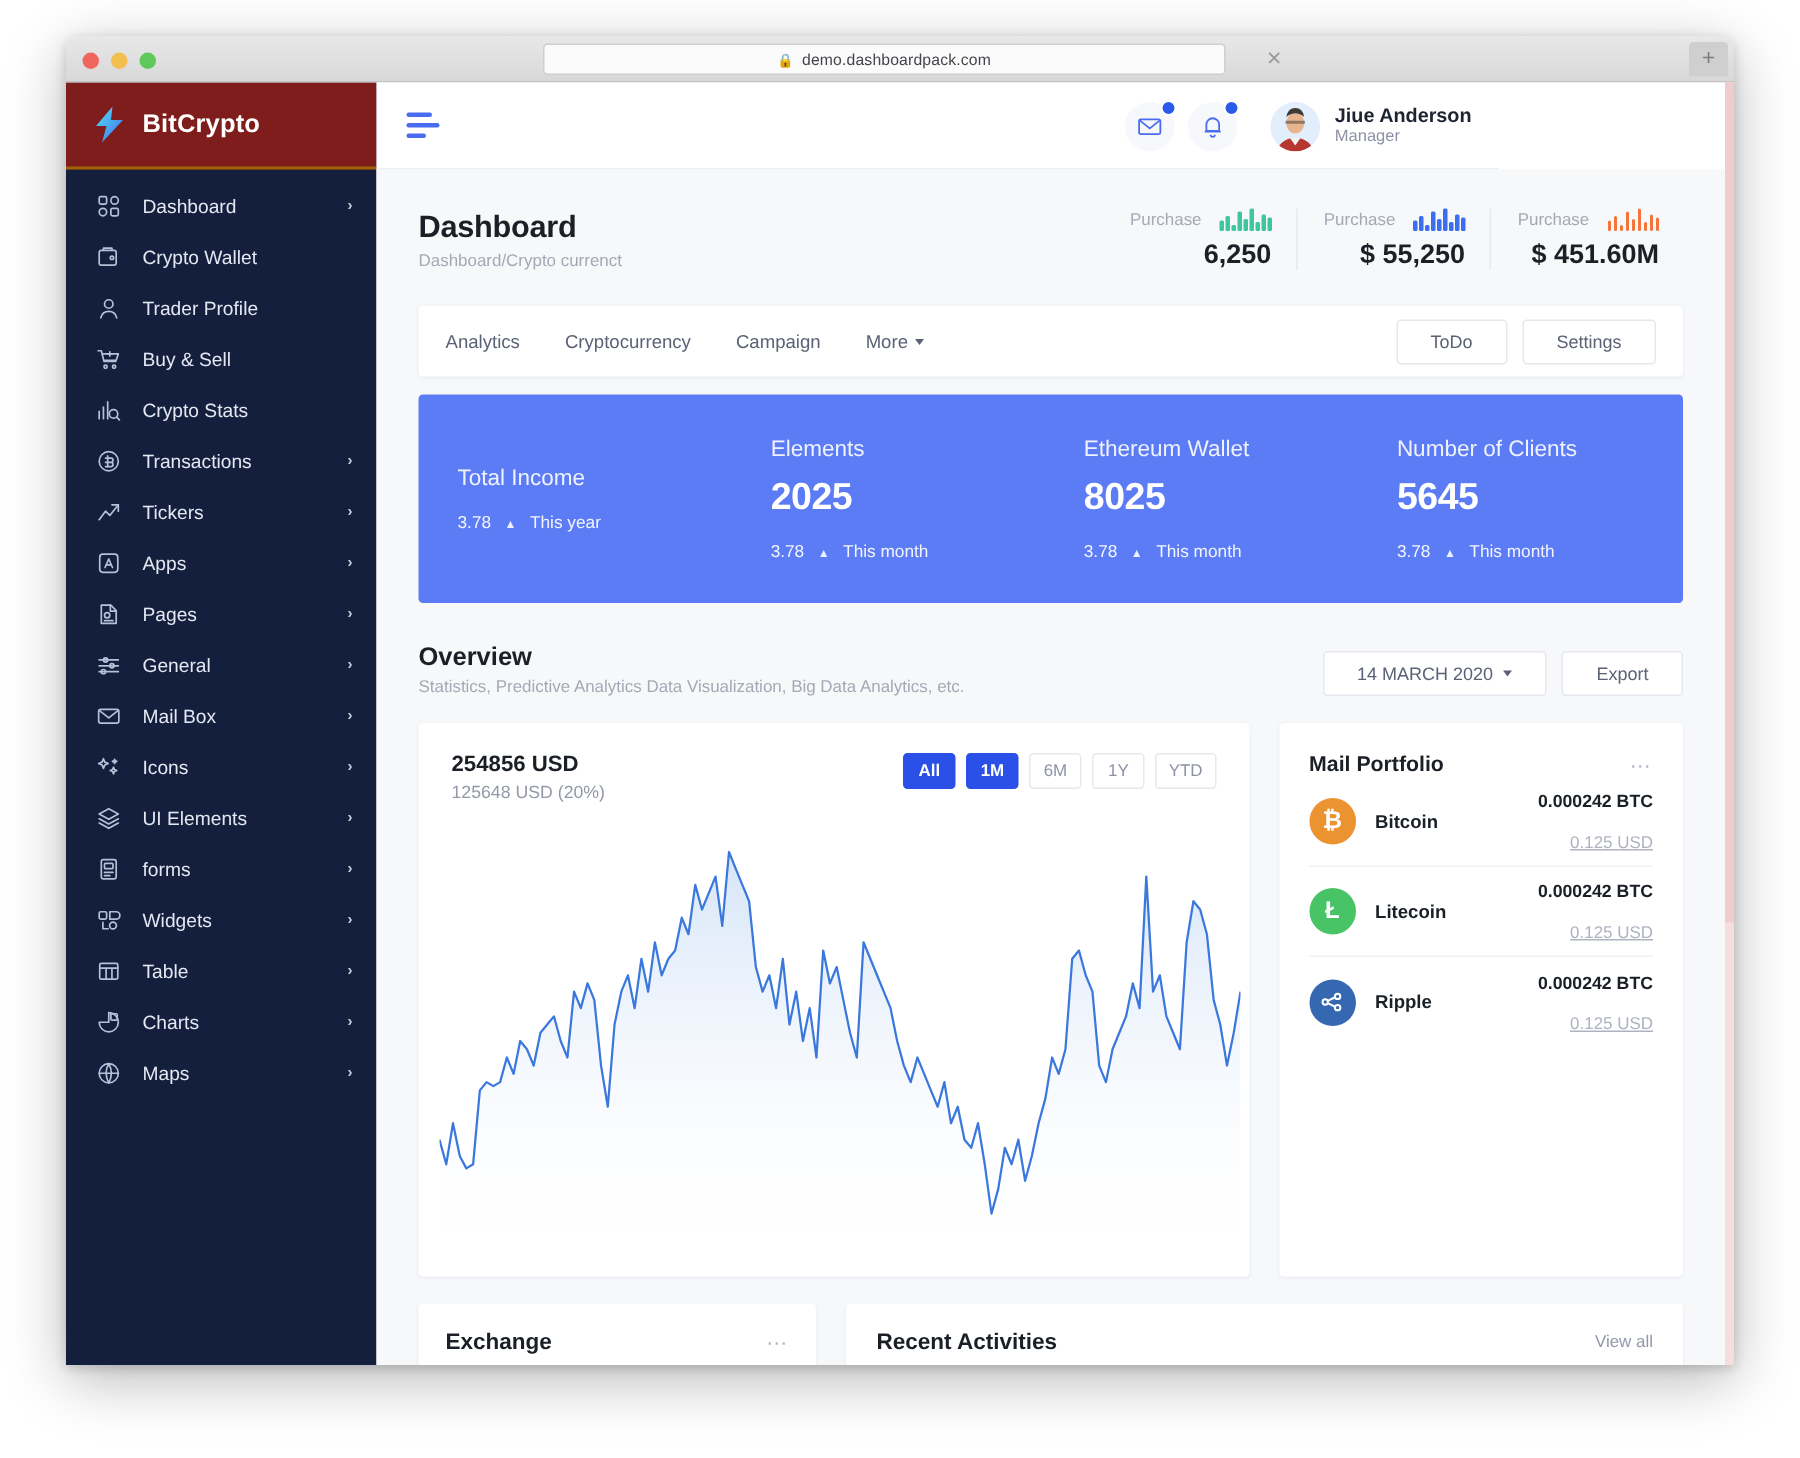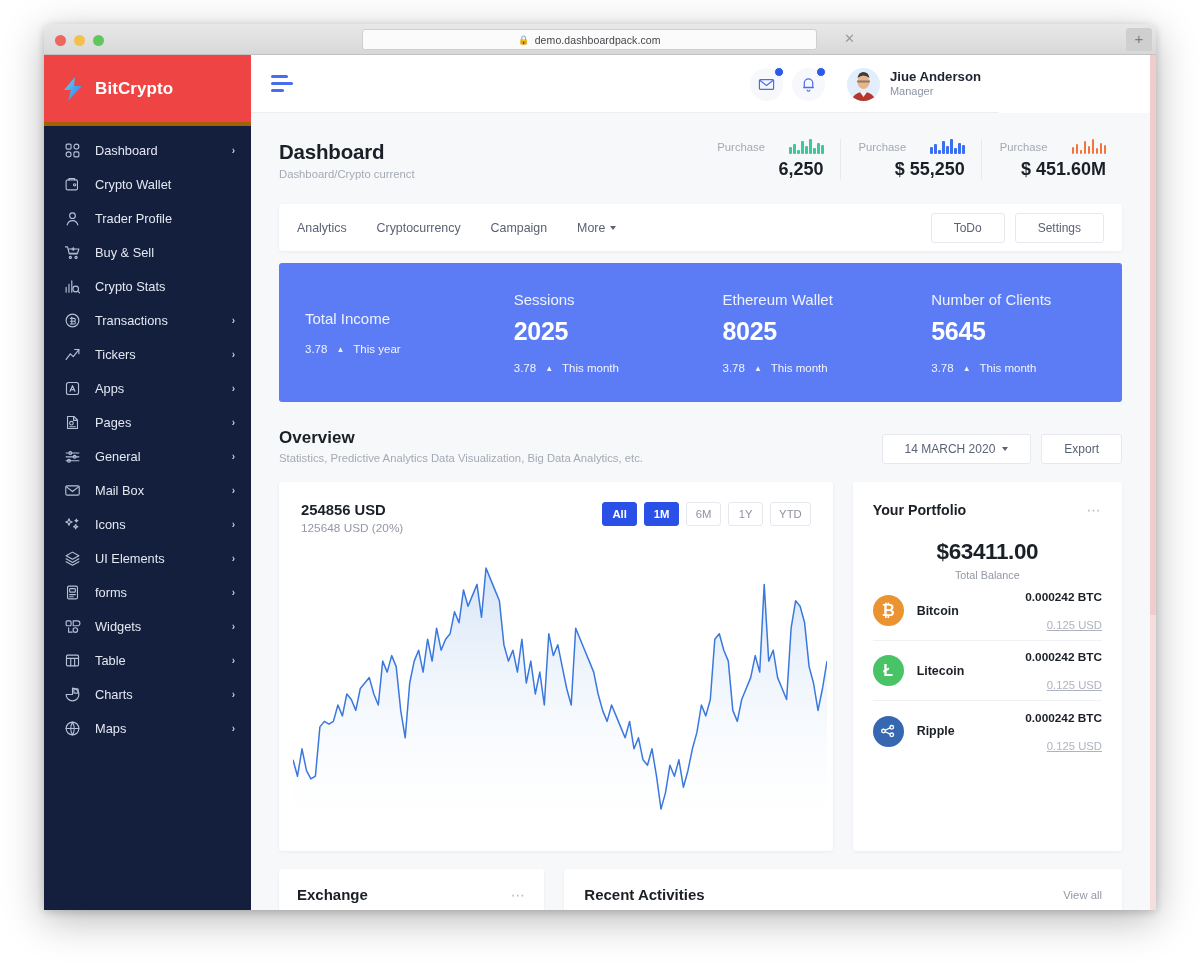--- a/index.html
+++ b/index.html
@@ -74,25 +74,25 @@
     overflow: hidden;
   }
 
   
   #sidebar {
     position: absolute; left: 0; top: 0;
     width: 207px; height: 100%;
     background: #131f3c;
   }
   #sidebar-brand {
-    height: 71px;
+    height: 58px;
     display: flex; align-items: center;
     padding-left: 18px;
-    background: #ef4444;
-    border-bottom: 4px solid #a16207;
+    background: #7f1d1d;
+    border-bottom: 2px solid #a16207;
   }
   .bolt-icon { width: 22px; height: 24px; margin-right: 11px; flex: none; }
   #brand-name { color: #ffffff; font-size: 17px; font-weight: bold; letter-spacing: 0.1px; }
 
   #sidebar-nav { padding-top: 7px; }
   .nav-item {
     display: flex; align-items: center;
     height: 34px;
     padding: 0 16px 0 19px;
     cursor: pointer;
@@ -156,21 +156,21 @@
     background: #f7f8fa;
     overflow: hidden;
   }
 
   #page-head { display: flex; align-items: flex-end; padding: 26px 28px 0 28px; }
   #page-title { font-size: 20.5px; font-weight: bold; color: #1b2026; letter-spacing: -0.2px; }
   #breadcrumb { font-size: 11.3px; color: #a4a9b5; margin-top: 4px; }
   #head-stats { margin-left: auto; display: flex; align-items: flex-start; }
   .head-stat { padding: 0 16px 0 18px; border-left: 1px solid #e7e9ef; }
   .head-stat:first-child { border-left: none; }
-  .hs-top { display: flex; align-items: center; gap: 24px; }
+  .hs-top { display: flex; align-items: center; gap: 12px; }
   .hs-label { font-size: 11.3px; color: #a4a9b5; }
   .spark { display: flex; align-items: flex-end; gap: 1.5px; height: 15px; }
   .spark i { width: 2.5px; border-radius: 1px; display: block; }
   .hs-value { font-size: 18px; font-weight: bold; color: #1b2026; text-align: right; margin-top: 5px; white-space: nowrap; }
 
   .card { background: #ffffff; border-radius: 3px; box-shadow: 0 1px 3px rgba(30,40,70,0.06); }
 
   #tabs-card {
     margin: 24px 28px 0 28px;
     height: 47px;
@@ -609,21 +609,21 @@
       <div id="kpi-banner">
           <div class="kpi">
             <div class="kpi-label">Total Income</div>
             <div class="kpi-foot">
               <span>3.78</span>
               <span class="kpi-arrow">▲</span>
               <span>This year</span>
             </div>
           </div>
           <div class="kpi">
-            <div class="kpi-label">Sessions</div>
+            <div class="kpi-label">Elements</div>
             <div class="kpi-value">2025</div>
             <div class="kpi-foot">
               <span>3.78</span>
               <span class="kpi-arrow">▲</span>
               <span>This month</span>
             </div>
           </div>
           <div class="kpi">
             <div class="kpi-label">Ethereum Wallet</div>
             <div class="kpi-value">8025</div>
@@ -677,26 +677,22 @@
                 <stop offset="1" stop-color="#ffffff" stop-opacity="0.1"></stop>
               </linearGradient>
             </defs>
             <path id="area-fill" fill="url(#areaGrad)" stroke="none" d="M 0.0 205.8 L 4.5 222.2 L 9.0 194.8 L 13.5 216.7 L 17.9 224.9 L 22.4 222.2 L 26.9 172.9 L 31.4 167.4 L 35.9 170.1 L 40.4 167.4 L 44.9 151.0 L 49.4 161.9 L 53.8 140.0 L 58.3 145.5 L 62.8 156.4 L 67.3 134.5 L 71.8 129.0 L 76.3 123.6 L 80.8 140.0 L 85.3 151.0 L 89.7 107.1 L 94.2 118.1 L 98.7 101.6 L 103.2 112.6 L 107.7 156.4 L 112.2 183.8 L 116.7 129.0 L 121.2 107.1 L 125.6 96.2 L 130.1 118.1 L 134.6 85.2 L 139.1 107.1 L 143.6 74.2 L 148.1 96.2 L 152.6 85.2 L 157.1 79.7 L 161.5 57.8 L 166.0 68.8 L 170.5 35.9 L 175.0 52.3 L 179.5 41.4 L 184.0 30.4 L 188.5 63.3 L 193.0 14.0 L 197.4 24.9 L 201.9 35.9 L 206.4 46.8 L 210.9 90.7 L 215.4 107.1 L 219.9 96.2 L 224.4 118.1 L 228.9 85.2 L 233.3 129.0 L 237.8 107.1 L 242.3 140.0 L 246.8 118.1 L 251.3 151.0 L 255.8 79.7 L 260.3 101.6 L 264.8 90.7 L 269.2 112.6 L 273.7 134.5 L 278.2 151.0 L 282.7 74.2 L 287.2 85.2 L 291.7 96.2 L 296.2 107.1 L 300.7 118.1 L 305.1 140.0 L 309.6 156.4 L 314.1 167.4 L 318.6 151.0 L 323.1 161.9 L 327.6 172.9 L 332.1 183.8 L 336.6 167.4 L 341.0 194.8 L 345.5 183.8 L 350.0 205.8 L 354.5 211.2 L 359.0 194.8 L 363.5 222.2 L 368.0 255.1 L 372.5 238.6 L 376.9 211.2 L 381.4 222.2 L 385.9 205.8 L 390.4 233.2 L 394.9 216.7 L 399.4 194.8 L 403.9 178.4 L 408.4 151.0 L 412.8 161.9 L 417.3 145.5 L 421.8 85.2 L 426.3 79.7 L 430.8 96.2 L 435.3 107.1 L 439.8 156.4 L 444.3 167.4 L 448.7 145.5 L 453.2 134.5 L 457.7 123.6 L 462.2 101.6 L 466.7 118.1 L 471.2 30.4 L 475.7 107.1 L 480.2 96.2 L 484.6 123.6 L 489.1 134.5 L 493.6 145.5 L 498.1 74.2 L 502.6 46.8 L 507.1 52.3 L 511.6 68.8 L 516.1 112.6 L 520.5 129.0 L 525.0 156.4 L 529.5 134.5 L 534.0 107.1 L 534 280 L 0 280 Z"></path>
             <path id="area-line" fill="none" stroke="#3b78dd" stroke-width="1.5" stroke-linejoin="round" d="M 0.0 205.8 L 4.5 222.2 L 9.0 194.8 L 13.5 216.7 L 17.9 224.9 L 22.4 222.2 L 26.9 172.9 L 31.4 167.4 L 35.9 170.1 L 40.4 167.4 L 44.9 151.0 L 49.4 161.9 L 53.8 140.0 L 58.3 145.5 L 62.8 156.4 L 67.3 134.5 L 71.8 129.0 L 76.3 123.6 L 80.8 140.0 L 85.3 151.0 L 89.7 107.1 L 94.2 118.1 L 98.7 101.6 L 103.2 112.6 L 107.7 156.4 L 112.2 183.8 L 116.7 129.0 L 121.2 107.1 L 125.6 96.2 L 130.1 118.1 L 134.6 85.2 L 139.1 107.1 L 143.6 74.2 L 148.1 96.2 L 152.6 85.2 L 157.1 79.7 L 161.5 57.8 L 166.0 68.8 L 170.5 35.9 L 175.0 52.3 L 179.5 41.4 L 184.0 30.4 L 188.5 63.3 L 193.0 14.0 L 197.4 24.9 L 201.9 35.9 L 206.4 46.8 L 210.9 90.7 L 215.4 107.1 L 219.9 96.2 L 224.4 118.1 L 228.9 85.2 L 233.3 129.0 L 237.8 107.1 L 242.3 140.0 L 246.8 118.1 L 251.3 151.0 L 255.8 79.7 L 260.3 101.6 L 264.8 90.7 L 269.2 112.6 L 273.7 134.5 L 278.2 151.0 L 282.7 74.2 L 287.2 85.2 L 291.7 96.2 L 296.2 107.1 L 300.7 118.1 L 305.1 140.0 L 309.6 156.4 L 314.1 167.4 L 318.6 151.0 L 323.1 161.9 L 327.6 172.9 L 332.1 183.8 L 336.6 167.4 L 341.0 194.8 L 345.5 183.8 L 350.0 205.8 L 354.5 211.2 L 359.0 194.8 L 363.5 222.2 L 368.0 255.1 L 372.5 238.6 L 376.9 211.2 L 381.4 222.2 L 385.9 205.8 L 390.4 233.2 L 394.9 216.7 L 399.4 194.8 L 403.9 178.4 L 408.4 151.0 L 412.8 161.9 L 417.3 145.5 L 421.8 85.2 L 426.3 79.7 L 430.8 96.2 L 435.3 107.1 L 439.8 156.4 L 444.3 167.4 L 448.7 145.5 L 453.2 134.5 L 457.7 123.6 L 462.2 101.6 L 466.7 118.1 L 471.2 30.4 L 475.7 107.1 L 480.2 96.2 L 484.6 123.6 L 489.1 134.5 L 493.6 145.5 L 498.1 74.2 L 502.6 46.8 L 507.1 52.3 L 511.6 68.8 L 516.1 112.6 L 520.5 129.0 L 525.0 156.4 L 529.5 134.5 L 534.0 107.1"></path>
           </svg>
         </section>
 
         <section class="card" id="portfolio-card">
           <div id="pf-head">
-            <span id="pf-title">Your Portfolio</span>
+            <span id="pf-title">Mail Portfolio</span>
             <span id="pf-dots">⋯</span>
-          </div>
-          <div id="pf-balance">
-            <div id="pf-balance-value">$63411.00</div>
-            <div id="pf-balance-label">Total Balance</div>
           </div>
           <div id="coin-list">
               <div class="coin-row">
                 <span class="coin-icon" style="background:#ec9331">₿</span>
                 <span class="coin-name">Bitcoin</span>
                 <span class="coin-vals">
                   <span class="coin-btc" style="display:block">0.000242 BTC</span>
                   <span class="coin-usd" style="display:block">0.125 USD</span>
                 </span>
               </div>

